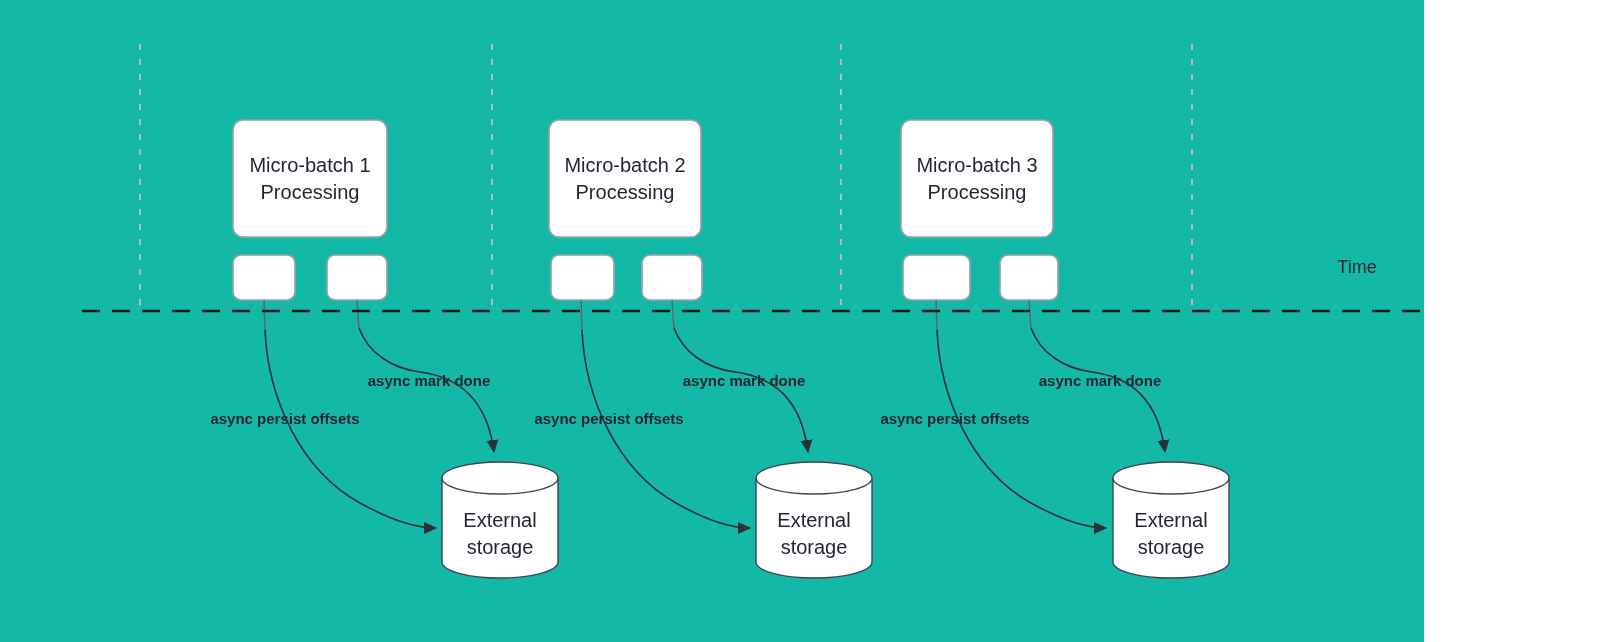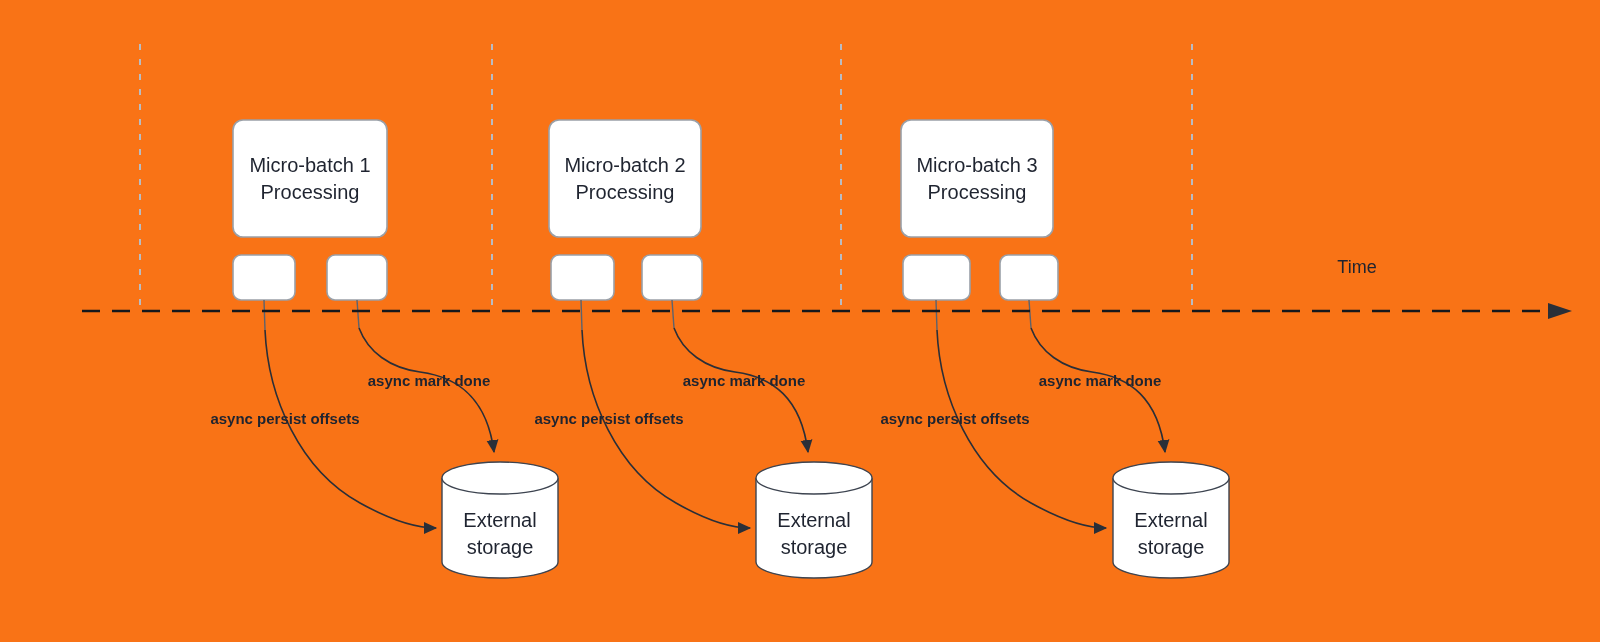--- a/index.html
+++ b/index.html
@@ -5,23 +5,23 @@
   html, body {
     margin: 0;
     padding: 0;
     background: #ffffff;
   }
   body {
     font-family: "Liberation Sans", sans-serif;
   }
   #diagram-root {
     position: relative;
-    width: 1600px;
+    width: 1424px;
     height: 642px;
-    background: #f97316;
+    background: #14b8a6;
     overflow: hidden;
   }
   #diagram-svg {
     position: absolute;
     top: 0;
     left: 0;
     width: 1600px;
     height: 642px;
   }
   .box-label {

